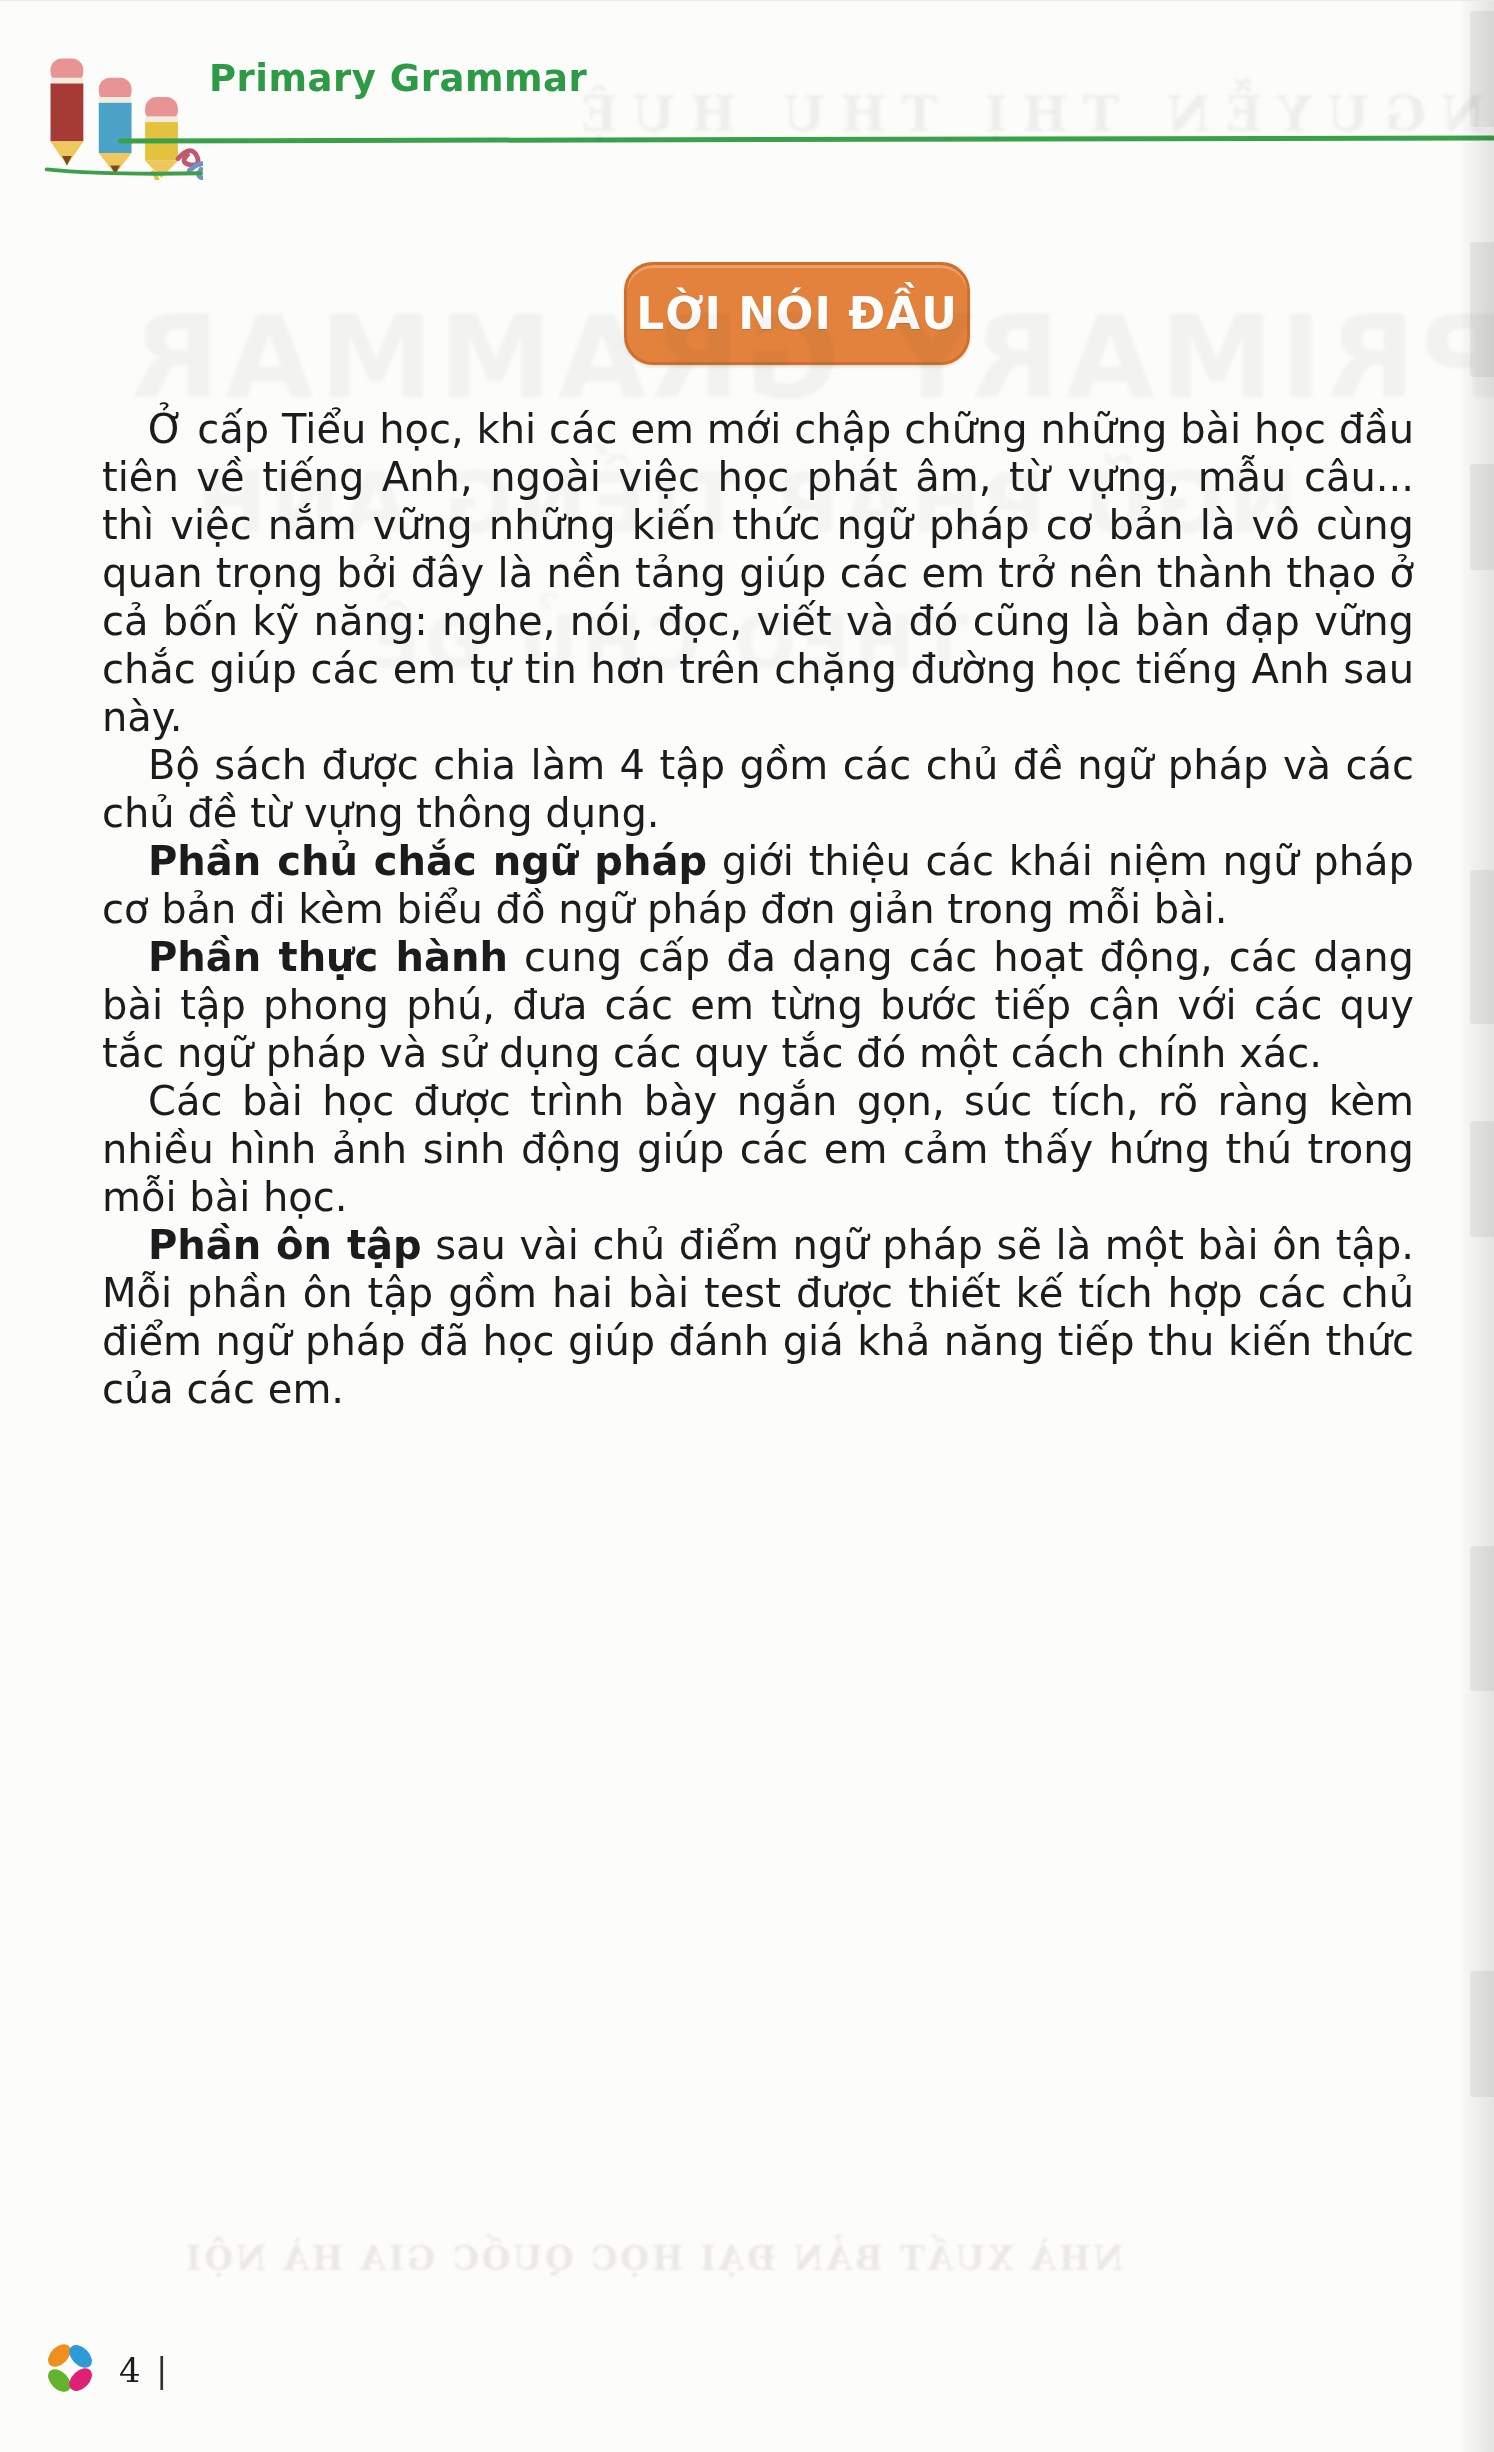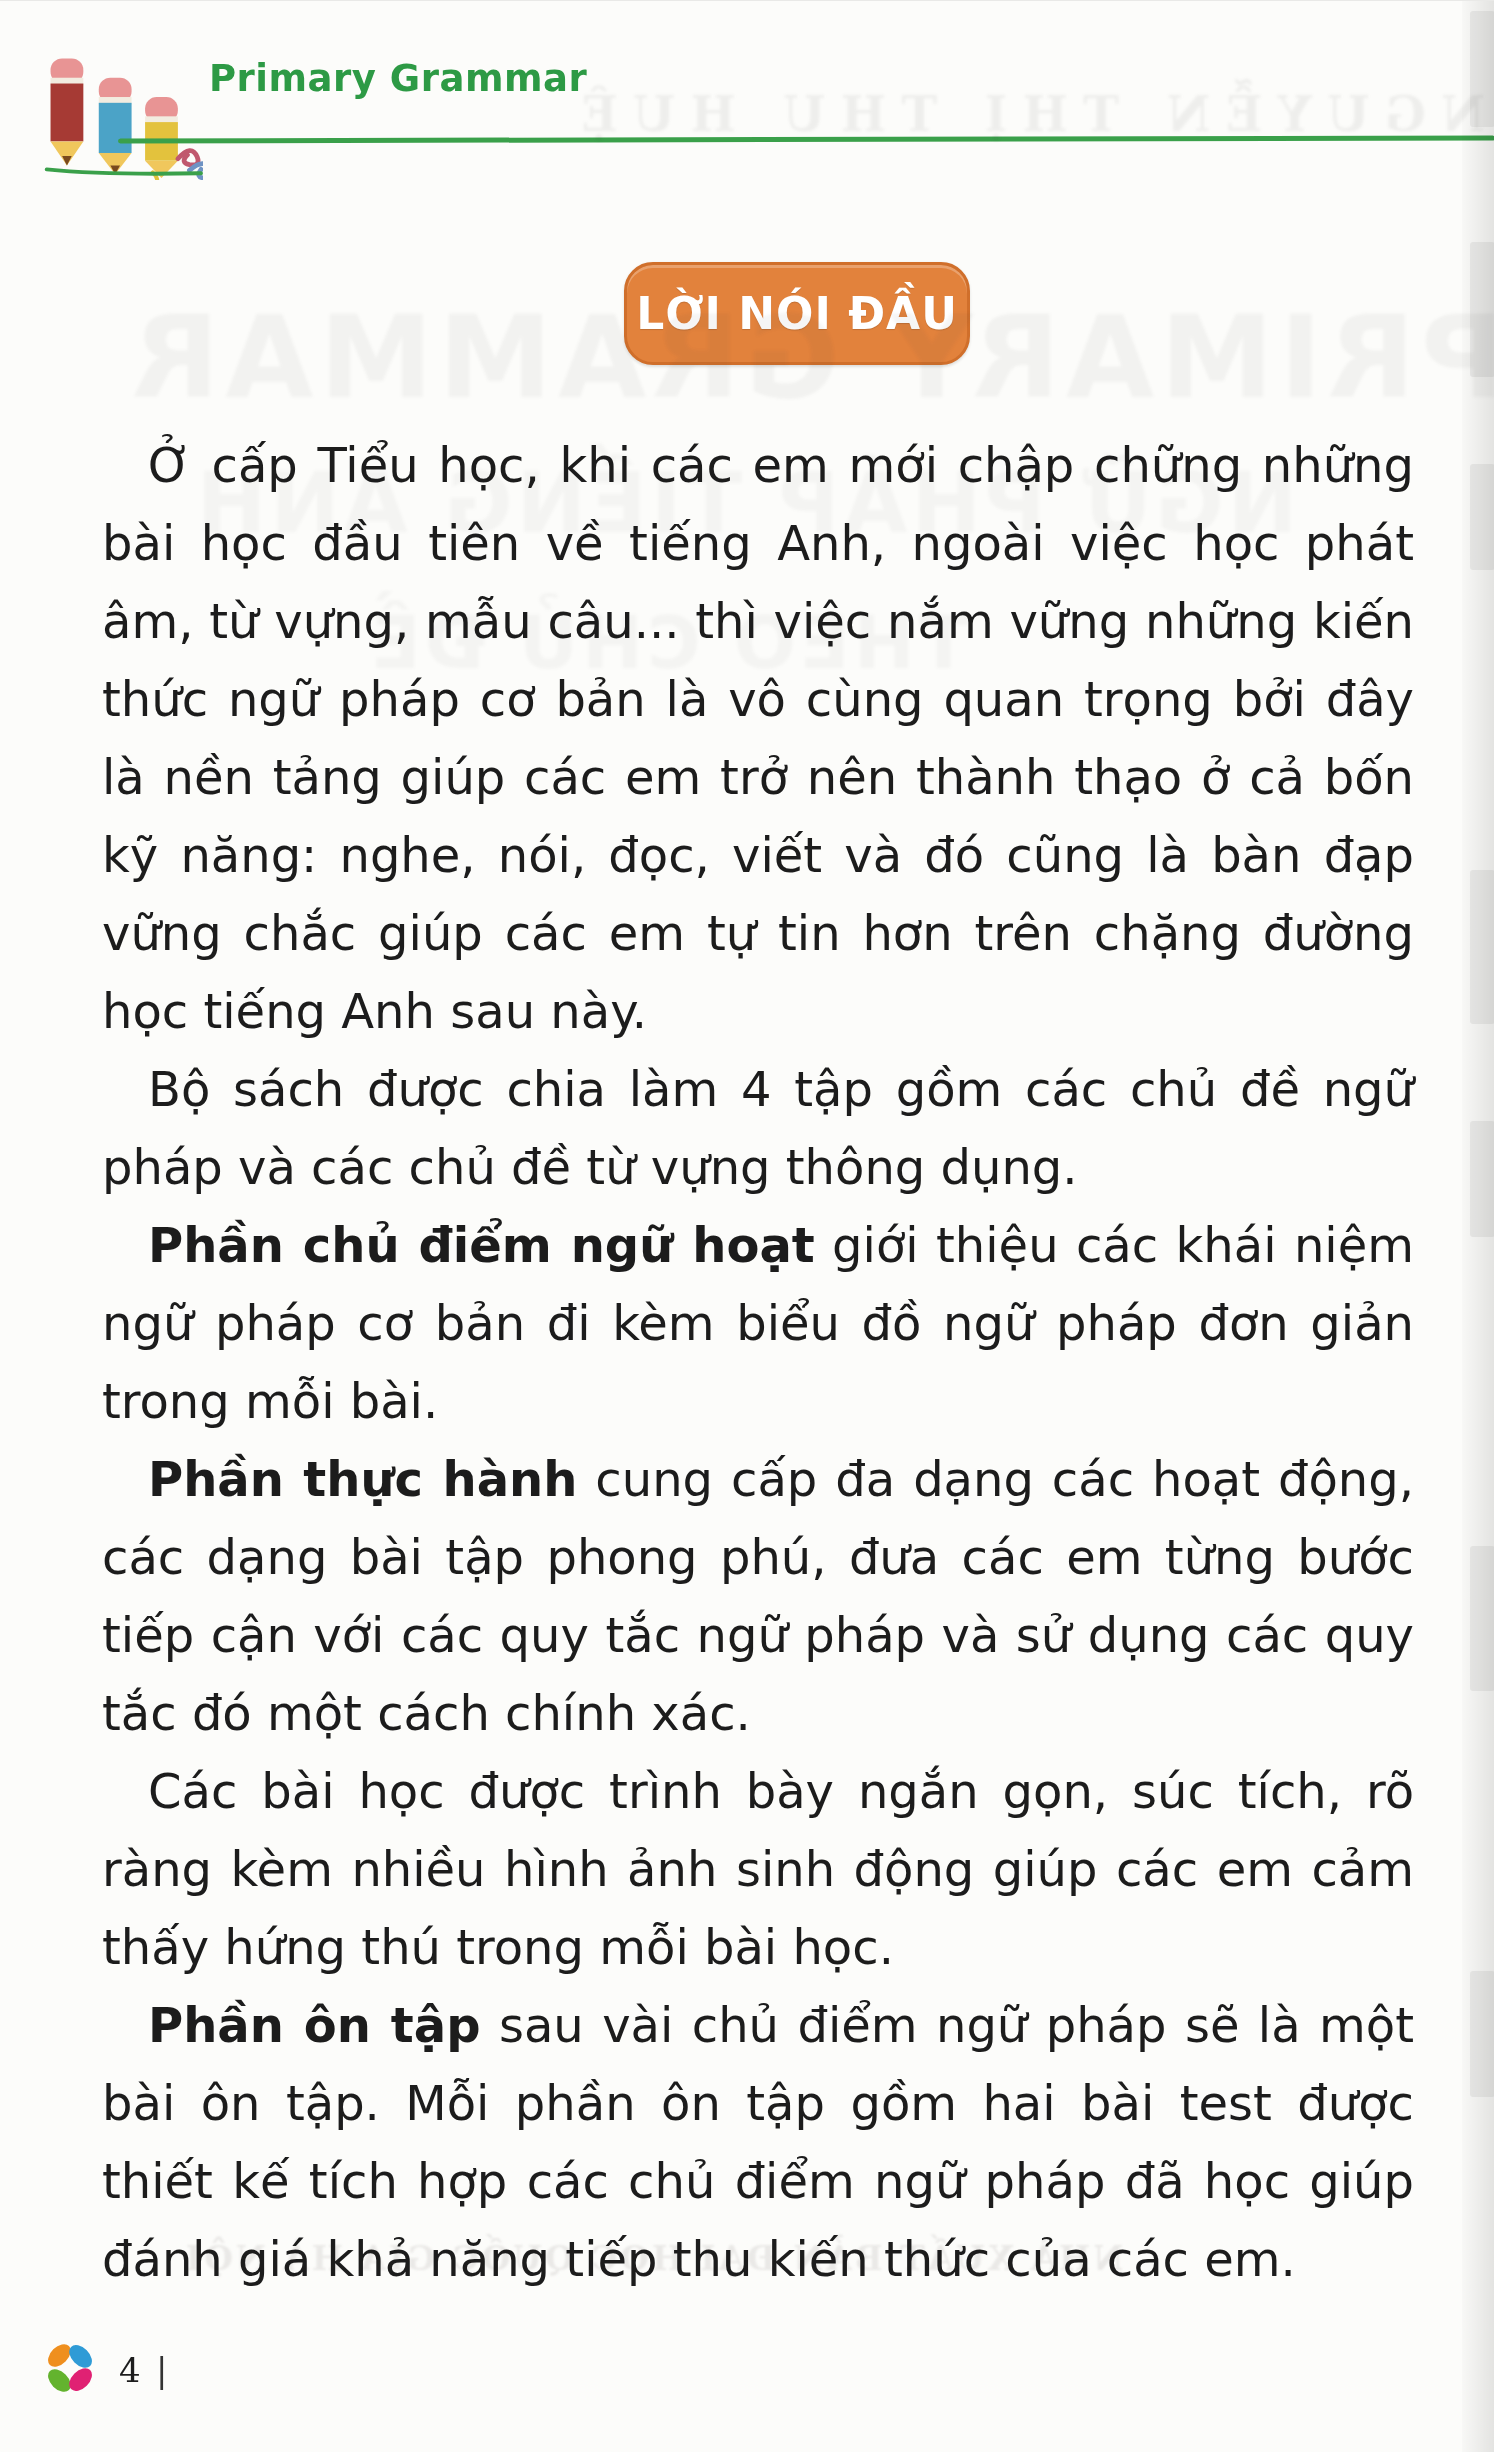--- a/index.html
+++ b/index.html
@@ -36,22 +36,22 @@
     box-shadow: inset 0 2.9px 0 rgba(255,255,255,0.25), 0 1.9px 2.9px rgba(0,0,0,0.12);
     display:flex; align-items:center; justify-content:center;text-align:right;
   }
   .title-badge span {
     color:#ffffff; font-size:44px; font-weight:700; letter-spacing:1px;
     text-shadow:0 1px 1px rgba(0,0,0,0.15);
   }
 
   
   .body-text {
-    position:absolute; left:102px; right:81px; top:425px;
-    font-size:48px; line-height:78px;
+    position:absolute; left:102px; right:81px; top:404px;
+    font-size:40px; line-height:48px;
     text-align:justify; text-justify:inter-word;
     z-index:3;
   }
   .body-text p { margin:0; text-indent:46px; }
   .body-text .b { font-weight:700; }
 
   
   .footer { position:absolute; left:44px; top:2340px; display:flex; align-items:center; z-index:3; }
   .footer-logo { margin-right:23px; }
   .footer-text {
@@ -132,21 +132,21 @@
   <div class="brand-text">Primary Grammar</div>
   <div class="header-rule"></div>
 
   <div class="title-badge">
     <span>LỜI NÓI ĐẦU</span>
   </div>
 
   <div class="body-text" id="body-text">
       <p><span>Ở cấp Tiểu học, khi các em mới chập chững những bài học đầu tiên về tiếng Anh, ngoài việc học phát âm, từ vựng, mẫu câu... thì việc nắm vững những kiến thức ngữ pháp cơ bản là vô cùng quan trọng bởi đây là nền tảng giúp các em trở nên thành thạo ở cả bốn kỹ năng: nghe, nói, đọc, viết và đó cũng là bàn đạp vững chắc giúp các em tự tin hơn trên chặng đường học tiếng Anh sau này.</span></p>
       <p><span>Bộ sách được chia làm 4 tập gồm các chủ đề ngữ pháp và các chủ đề từ vựng thông dụng.</span></p>
-      <p><span class="b">Phần chủ điểm ngữ hoạt</span><span> giới thiệu các khái niệm ngữ pháp cơ bản đi kèm biểu đồ ngữ pháp đơn giản trong mỗi bài.</span></p>
+      <p><span class="b">Phần chủ chắc ngữ pháp</span><span> giới thiệu các khái niệm ngữ pháp cơ bản đi kèm biểu đồ ngữ pháp đơn giản trong mỗi bài.</span></p>
       <p><span class="b">Phần thực hành</span><span> cung cấp đa dạng các hoạt động, các dạng bài tập phong phú, đưa các em từng bước tiếp cận với các quy tắc ngữ pháp và sử dụng các quy tắc đó một cách chính xác.</span></p>
       <p><span>Các bài học được trình bày ngắn gọn, súc tích, rõ ràng kèm nhiều hình ảnh sinh động giúp các em cảm thấy hứng thú trong mỗi bài học.</span></p>
       <p><span class="b">Phần ôn tập</span><span> sau vài chủ điểm ngữ pháp sẽ là một bài ôn tập. Mỗi phần ôn tập gồm hai bài test được thiết kế tích hợp các chủ điểm ngữ pháp đã học giúp đánh giá khả năng tiếp thu kiến thức của các em.</span></p>
     </div>
 
   <div class="footer">
     <div class="footer-logo">
       <svg width="52" height="54" viewBox="0 0 54 56">
         <g>
           <ellipse cx="16" cy="15" rx="14" ry="9" transform="rotate(-45 16 15)" fill="#ef8f1e"></ellipse>

